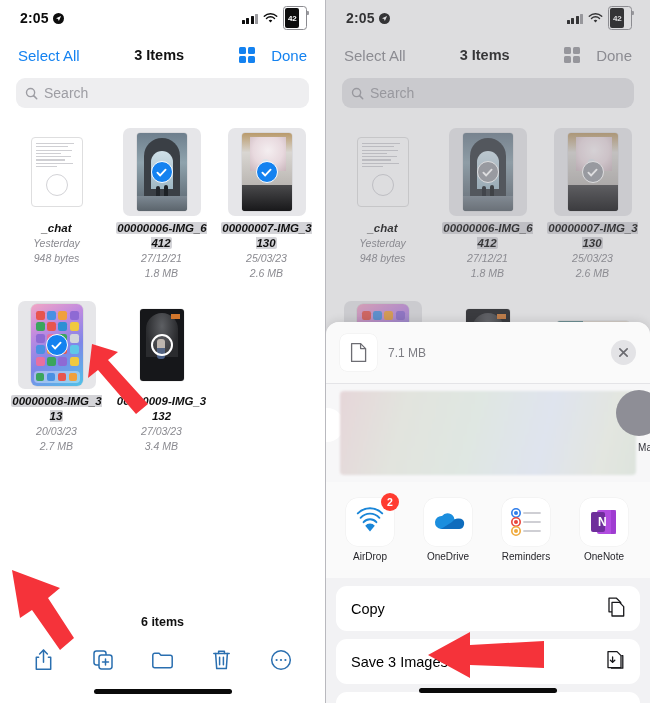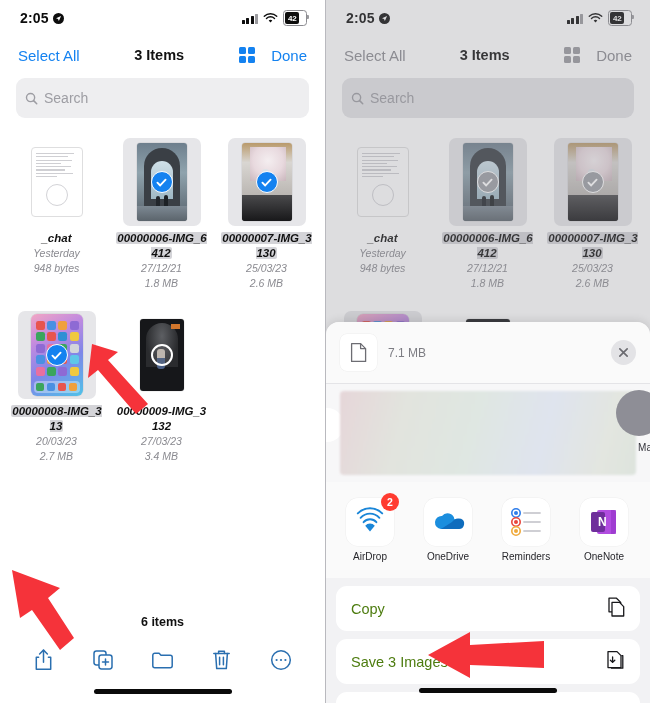--- a/index.html
+++ b/index.html
@@ -21,41 +21,41 @@
   .sb-time { font-size: 14px; font-weight: 700; color: #0d0d0d; letter-spacing: .2px;
              display: flex; align-items: center; gap: 4px; }
   .sb-loc { width: 11px; height: 11px; display: inline-block; }
   .sb-right { display: flex; align-items: center; gap: 5px; }
   .bars { display: flex; align-items: flex-end; gap: 1.5px; height: 11px; }
   .bars i { display: block; width: 3px; background: #0d0d0d; border-radius: .5px; }
   .bars i:nth-child(1) { height: 4px; }
   .bars i:nth-child(2) { height: 6px; }
   .bars i:nth-child(3) { height: 8px; }
   .bars i:nth-child(4) { height: 10px; background: #9b9b9f; }
-  .batt { width: 24px; height: 16px; border: 1.3px solid #8b8b90; border-radius: 3.5px;
+  .batt { width: 24px; height: 24px; border: 1.3px solid #8b8b90; border-radius: 3.5px;
           position: relative; display: flex; align-items: center; padding: 1.2px; }
   .batt:after { content: ""; position: absolute; right: -3px; top: 3.6px; width: 1.8px;
                 height: 4px; background: #9b9b9f; border-radius: 0 1px 1px 0; }
   .batt .fill { background: #0d0d0d; height: 100%; width: 72%; border-radius: 2px;
                 color: #fff; font-size: 8px; font-weight: 700; display: flex;
                 align-items: center; justify-content: center; letter-spacing: -.2px; }
 
   
   .navbar { height: 38px; display: flex; align-items: center; padding: 0 18px; }
   .nav-left { font-size: 15px; color: #1482f0; flex: 0 0 auto; }
   .nav-title { flex: 1; text-align: center; font-size: 14.5px; font-weight: 700; color: #111; }
   .nav-right { display: flex; align-items: center; gap: 16px; }
   .grid-icon { display: grid; grid-template-columns: 7px 7px; grid-template-rows: 7px 7px;
                gap: 2.5px; }
   .grid-icon span { background: #1482f0; border-radius: 1.5px; display: block; }
   .nav-done { font-size: 15px; color: #1482f0; }
 
   
   .searchwrap { padding: 4px 16px 8px; }
-  .search { height: 40px; background: #eeeef0; border-radius: 9px;
+  .search { height: 30px; background: #eeeef0; border-radius: 9px;
             display: flex; align-items: center; padding: 0 9px; gap: 6px; }
   .search .ph { font-size: 14px; color: #9d9da3; }
 
   
   .filegrid { display: flex; flex-wrap: wrap; padding: 6px 4px 0; font-style: italic; }
   .cell { width: 105px; display: flex; flex-direction: column; align-items: center;
           padding-top: 6px; position: relative; }
   .thumbbox { position: relative; width: 72px; height: 88px;
               display: flex; align-items: center; justify-content: center; }
   .thumbbox.sel { background: #e6e6e9; border-radius: 7px; width: 78px; }
@@ -173,21 +173,21 @@
              display: flex; align-items: center; justify-content: center; position: relative;
              box-shadow: 0 0 0 .5px rgba(0,0,0,.05); }
   .app-lbl { font-size: 10px; color: #26262b; white-space: nowrap; }
   .badge { position: absolute; top: -5px; right: -5px; width: 18px; height: 18px;
            border-radius: 50%; background: #ff3b30; color: #fff; font-size: 10.5px;
            font-weight: 700; display: flex; align-items: center; justify-content: center; }
 
   .actions { padding: 8px 10px 0; display: flex; flex-direction: column; gap: 8px; }
   .action { background: #fff; border-radius: 11px; height: 45px; display: flex;
             align-items: center; justify-content: space-between; padding: 0 15px; }
-  .action-lbl { font-size: 14.5px; color: #4d7c0f; }
+  .action-lbl { font-size: 14.5px; color: #000000; }
 
   
   .arrow { position: absolute; pointer-events: none; }
 </style>
 </head>
 <body>
 
 <div class="screens">
 
   <div class="phone left">

